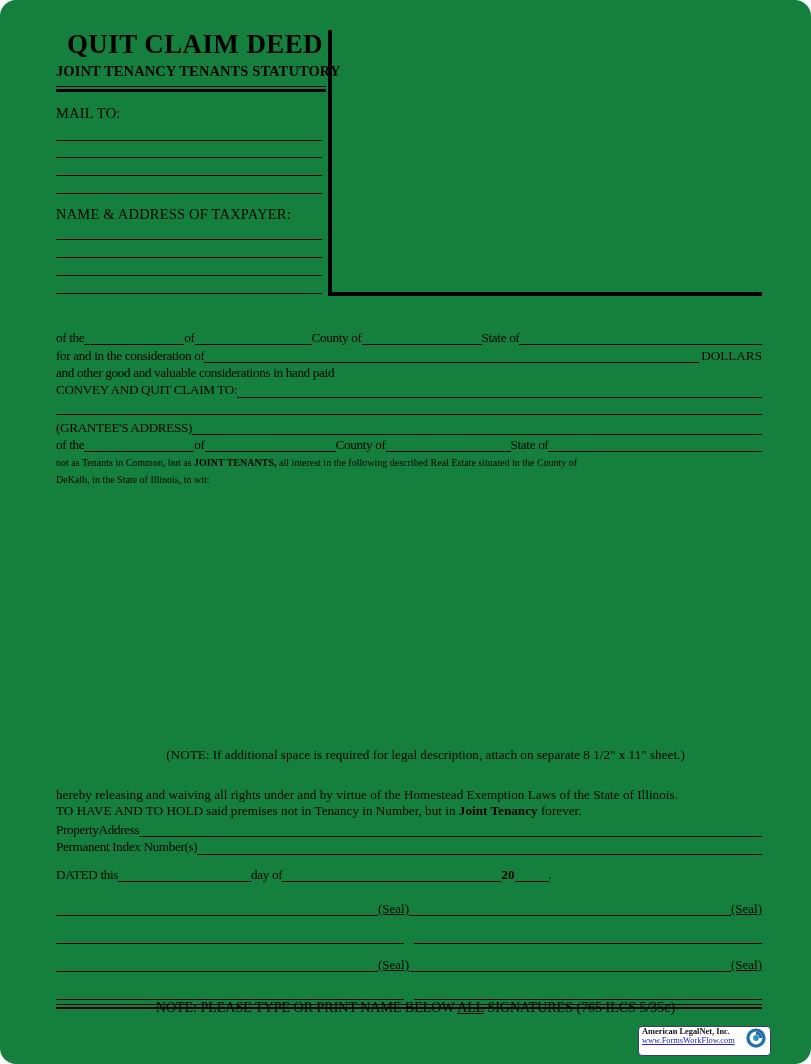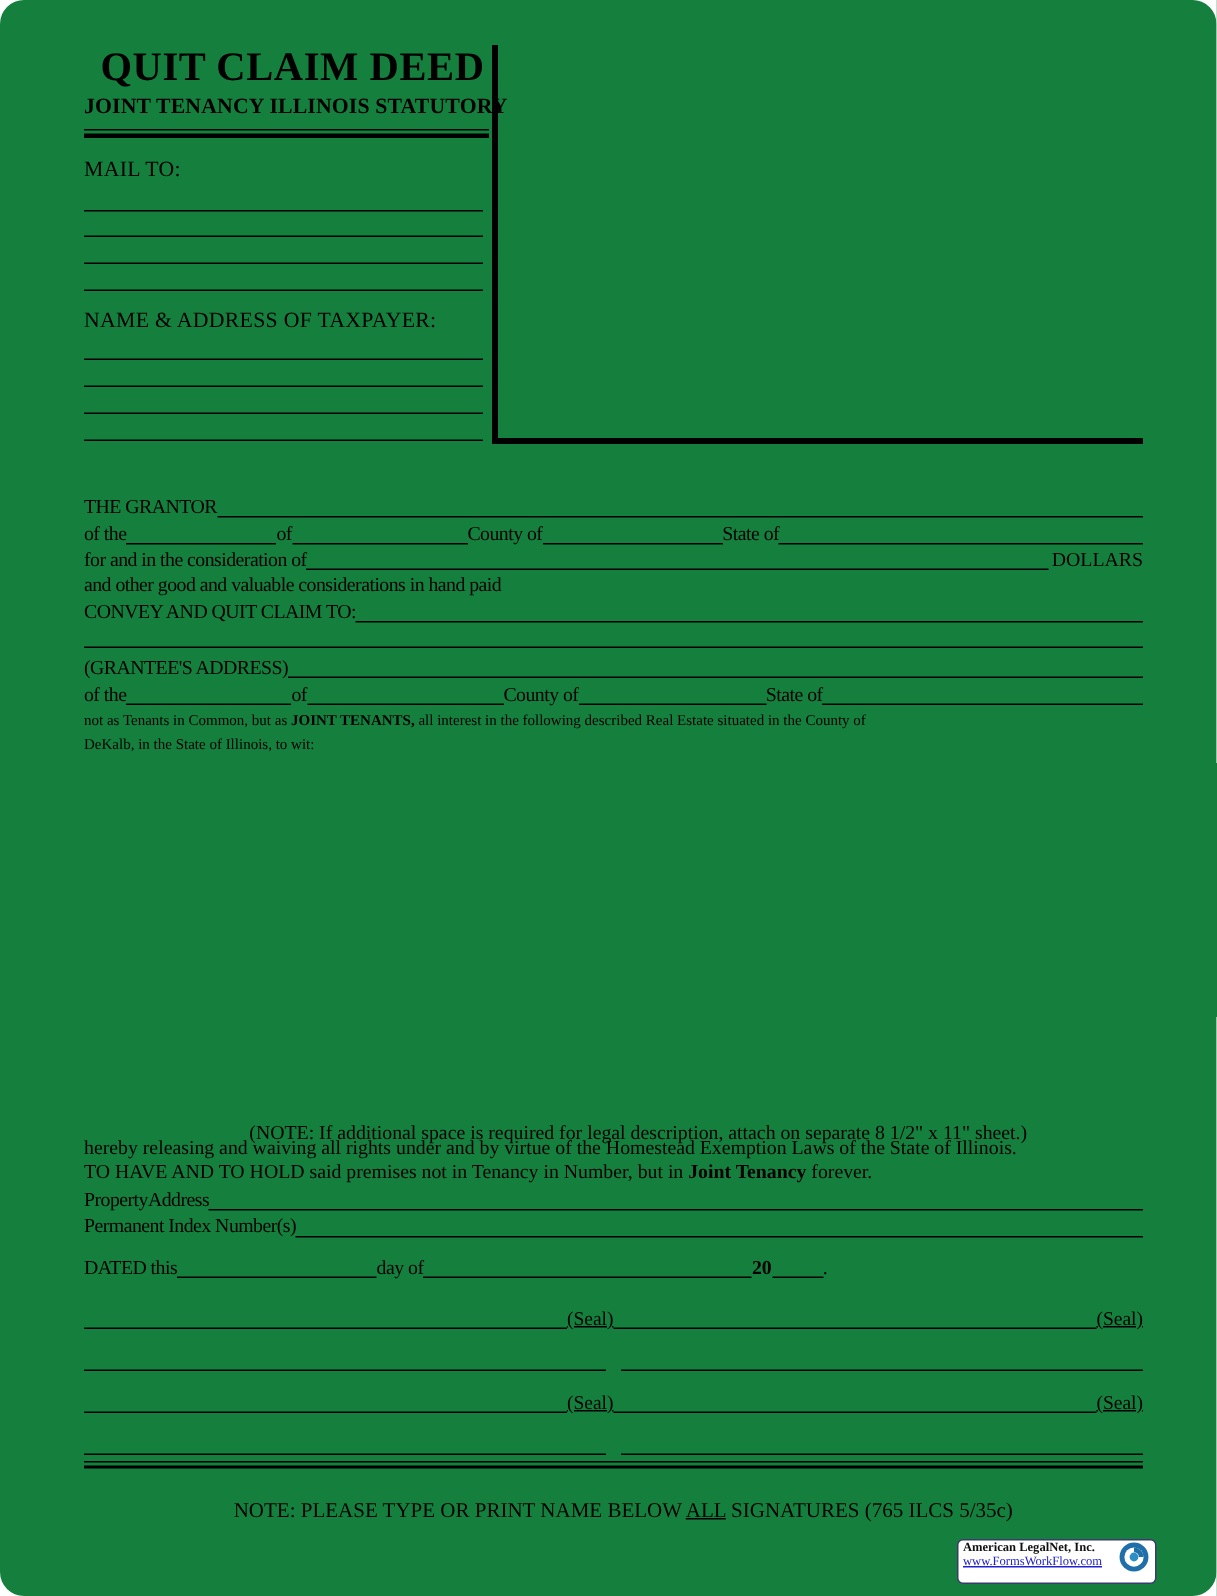--- a/index.html
+++ b/index.html
@@ -147,21 +147,21 @@
     text-align: center;
     font-size: 13.2px;
     padding-left: 40px;
     box-sizing: border-box;
   }
 
   
   .lower {
     position: absolute;
     left: 56px;
-    top: 757px;
+    top: 787px;
     width: 706px;
     font-size: 13.2px;
   }
   .lower .line-text {
     line-height: 16.4px;
     white-space: nowrap;
   }
 
   .sig-area { margin-top: 6px; }
   .sig-row {
@@ -244,45 +244,41 @@
     height: 22px;
   }
 </style>
 </head>
 <body>
 
 <div class="page">
 
   <div class="header-box">
     <div class="doc-title">QUIT CLAIM DEED</div>
-    <div class="doc-subtitle">JOINT TENANCY  ILLINOIS STATUTORY</div>
+    <div class="doc-subtitle">JOINT TENANCY  TENANTS STATUTORY</div>
     <div class="rule-double"></div>
   </div>
 
   <div class="label-mailto">MAIL TO:</div>
   <div class="blank-line" style="top:140px;"></div>
   <div class="blank-line" style="top:157px;"></div>
   <div class="blank-line" style="top:175px;"></div>
   <div class="blank-line" style="top:193px;"></div>
 
   <div class="label-taxpayer">NAME &amp; ADDRESS OF TAXPAYER:</div>
   <div class="blank-line" style="top:239px;"></div>
   <div class="blank-line" style="top:257px;"></div>
   <div class="blank-line" style="top:275px;"></div>
   <div class="blank-line" style="top:293px;"></div>
 
   <div class="v-rule"></div>
   <div class="h-rule-top"></div>
 
   <div class="form-body">
 
-    <div class="frow">
-      <span class="txt tight">THE GRANTOR</span>
-      <span class="fill"></span>
-    </div>
 
     <div class="frow">
       <span class="txt tight">of the</span>
       <span class="fill-fixed" style="width:100px;"></span>
       <span class="txt tight">of</span>
       <span class="fill-fixed" style="width:117px;"></span>
       <span class="txt tight">County of</span>
       <span class="fill-fixed" style="width:120px;"></span>
       <span class="txt tight">State of</span>
       <span class="fill"></span>

